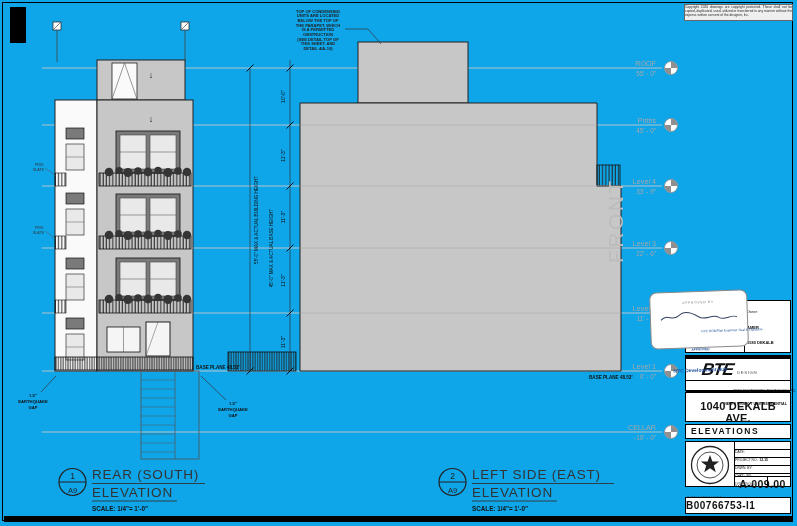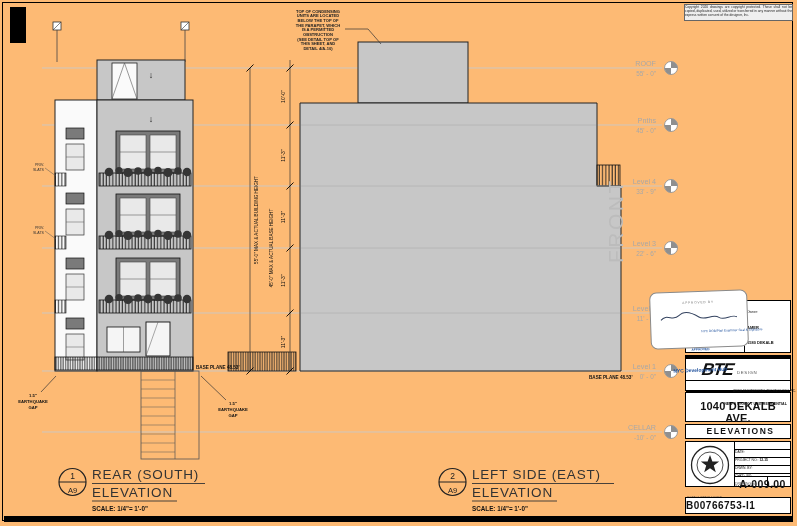--- a/index.html
+++ b/index.html
@@ -1,16 +1,16 @@
 <!DOCTYPE html>
 <html><head>
 <meta charset="utf-8">
 <style>
   html,body{margin:0;padding:0;background:#fff;}
-  .sheet{position:relative;width:797px;height:526px;background:#fdba74;
+  .sheet{position:relative;width:797px;height:526px;background:#0ea5e9;
          font-family:"Liberation Sans",sans-serif;color:#111;overflow:hidden;}
   .frame{position:absolute;left:2px;top:2px;width:791px;height:519px;
          border:1.6px solid #000;box-sizing:border-box;}
   .bottom-band{position:absolute;left:4px;width:789px;bottom:4px;height:6px;background:#000;}
   .corner-tab{position:absolute;left:10px;top:7px;width:16px;height:36px;background:#000;}
   svg{position:absolute;left:0;top:0;}
   svg text{font-family:"Liberation Sans",sans-serif;}
 
   
   .m{display:inline-block;font-size:8px;line-height:1.1;white-space:nowrap;}
@@ -36,21 +36,21 @@
   .firm-bar{height:3px;background:#000;}
   .firm-logo-row{text-align:center;height:20px;padding-top:1px;}
   .firm-logo{display:inline-block;font-size:17px;font-weight:900;font-style:italic;
              transform:skewX(-8deg);letter-spacing:-1px;}
   .firm-logo-sub{display:inline-block;font-size:8px;transform:scale(.55);
                  transform-origin:0 50%;color:#555;letter-spacing:1px;}
   .firm-lines{border-top:1px solid #000;border-bottom:1px solid #000;padding:1px 0;}
   .proj-type{font-weight:bold;}
   .proj-addr{font-size:11px;font-weight:900;letter-spacing:.2px;text-align:center;margin-top:1px;}
   .proj-city{font-size:7.5px;font-weight:800;text-align:center;letter-spacing:.4px;}
-  .sheet-title{font-size:8.5px;font-weight:600;letter-spacing:1.5px;line-height:13px;padding-left:5px;text-align:center;}
+  .sheet-title{font-size:8.5px;font-weight:600;letter-spacing:1.5px;line-height:13px;padding-left:5px;}
   .seal-wrap{position:absolute;left:2px;top:2px;}
   .fields{position:absolute;left:48px;top:0;bottom:0;right:0;border-left:1px solid #000;}
   .frow{height:7px;border-bottom:.7px solid #000;overflow:visible;}
   .dno{font-size:10.5px;font-weight:600;letter-spacing:.4px;text-align:center;}
   .cadrow{position:absolute;bottom:0;left:0;right:0;height:9px;border-top:.7px solid #000;display:flex;}
   .cadrow .c1{flex:1.4;border-right:.7px solid #000;overflow:hidden;}
   .cadrow .c2{flex:1;overflow:hidden;}
   .batch-label{position:absolute;left:687px;top:488px;color:#444;}
   .scan-box{position:absolute;left:685px;top:497px;width:106px;height:17px;border:1.2px solid #000;
             background:#fff;box-sizing:border-box;text-align:left;font-weight:bold;

